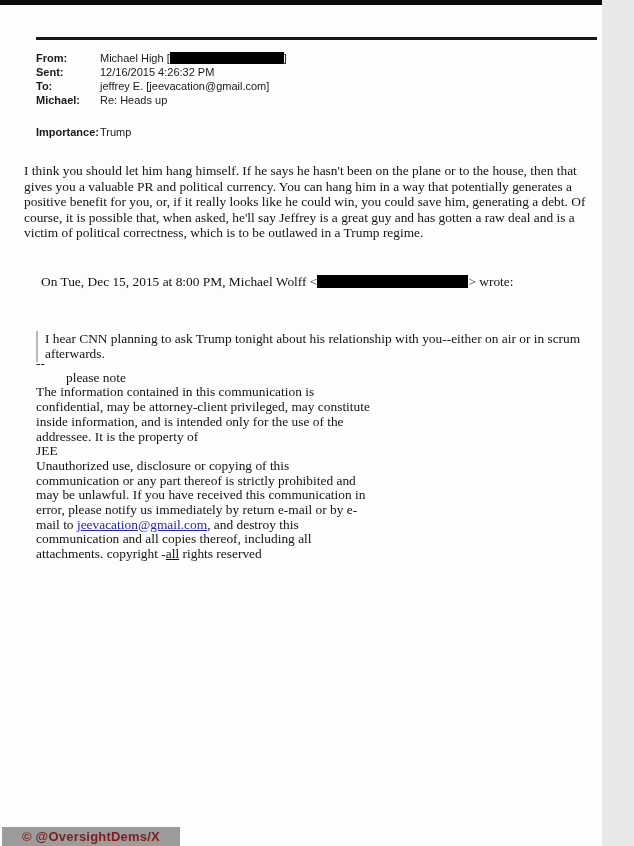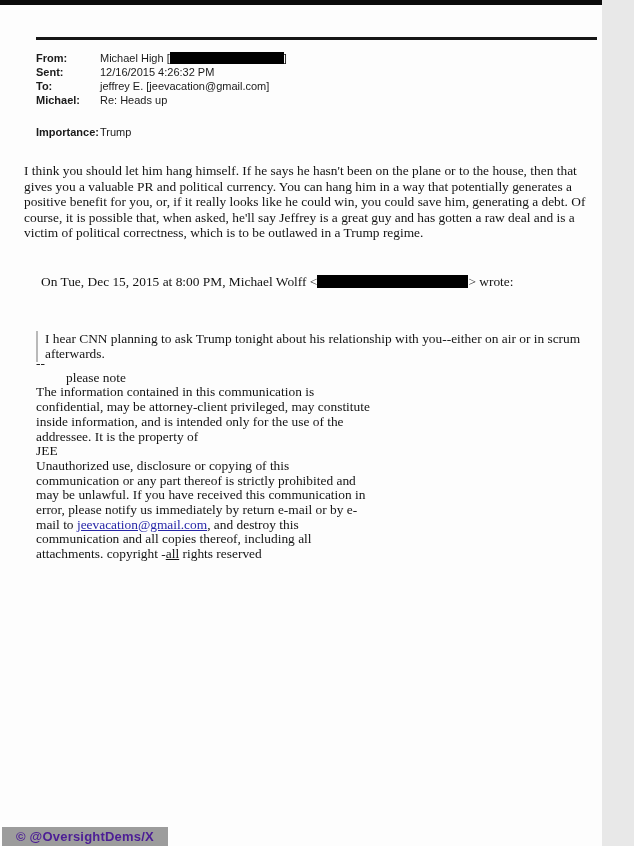--- a/index.html
+++ b/index.html
@@ -93,23 +93,23 @@
     line-height: 14.7px;
   }
   .sig-note { padding-left: 30px; }
   .u-word { text-decoration: underline; }
   
   .watermark {
     position: absolute;
     left: 2px; top: 827px;
     height: 19px;
     line-height: 19px;
-    padding: 0 14px;
+    padding: 0 20px;
     background: #9c9c9c;
-    color: #4c1d95;
+    color: #7f1d1d;
     font-family: "Liberation Sans", sans-serif;
     font-size: 13px;
     font-weight: bold;
     letter-spacing: 0.2px;
   }
 </style>
 </head>
 <body>
 
 <div class="page">

